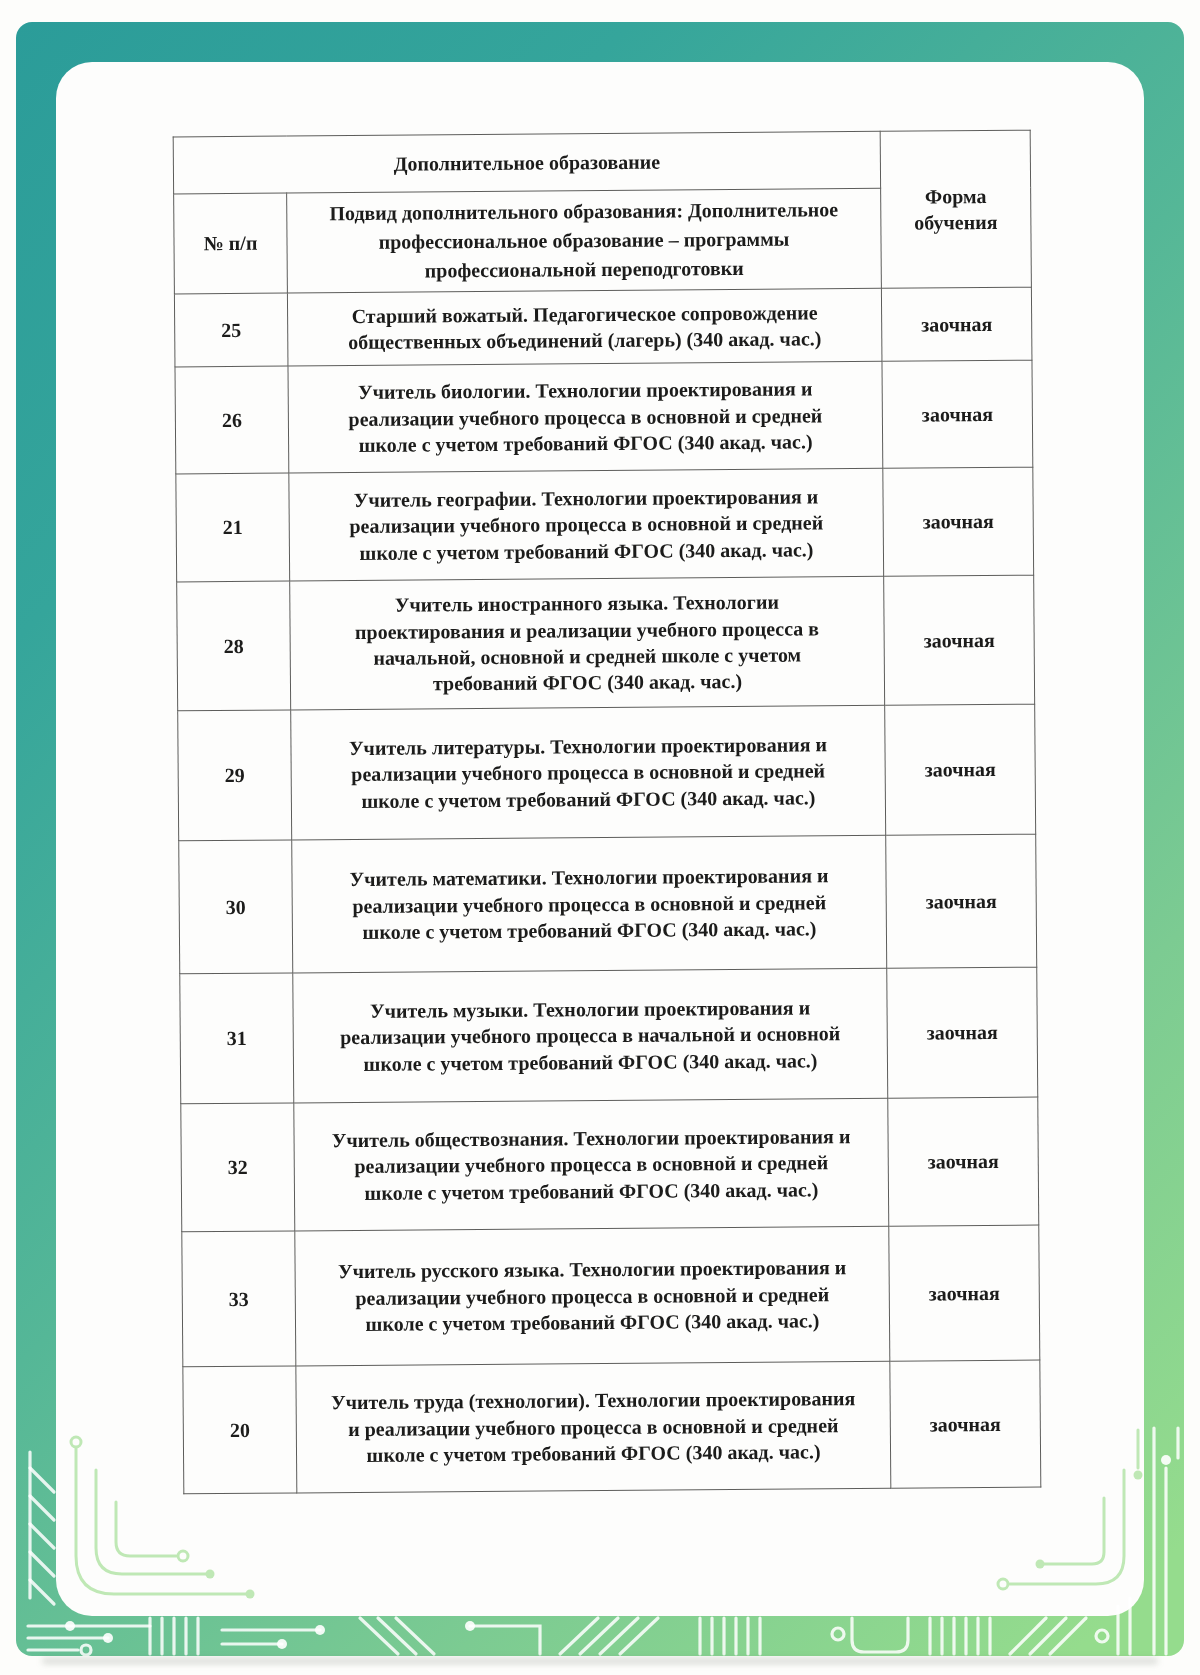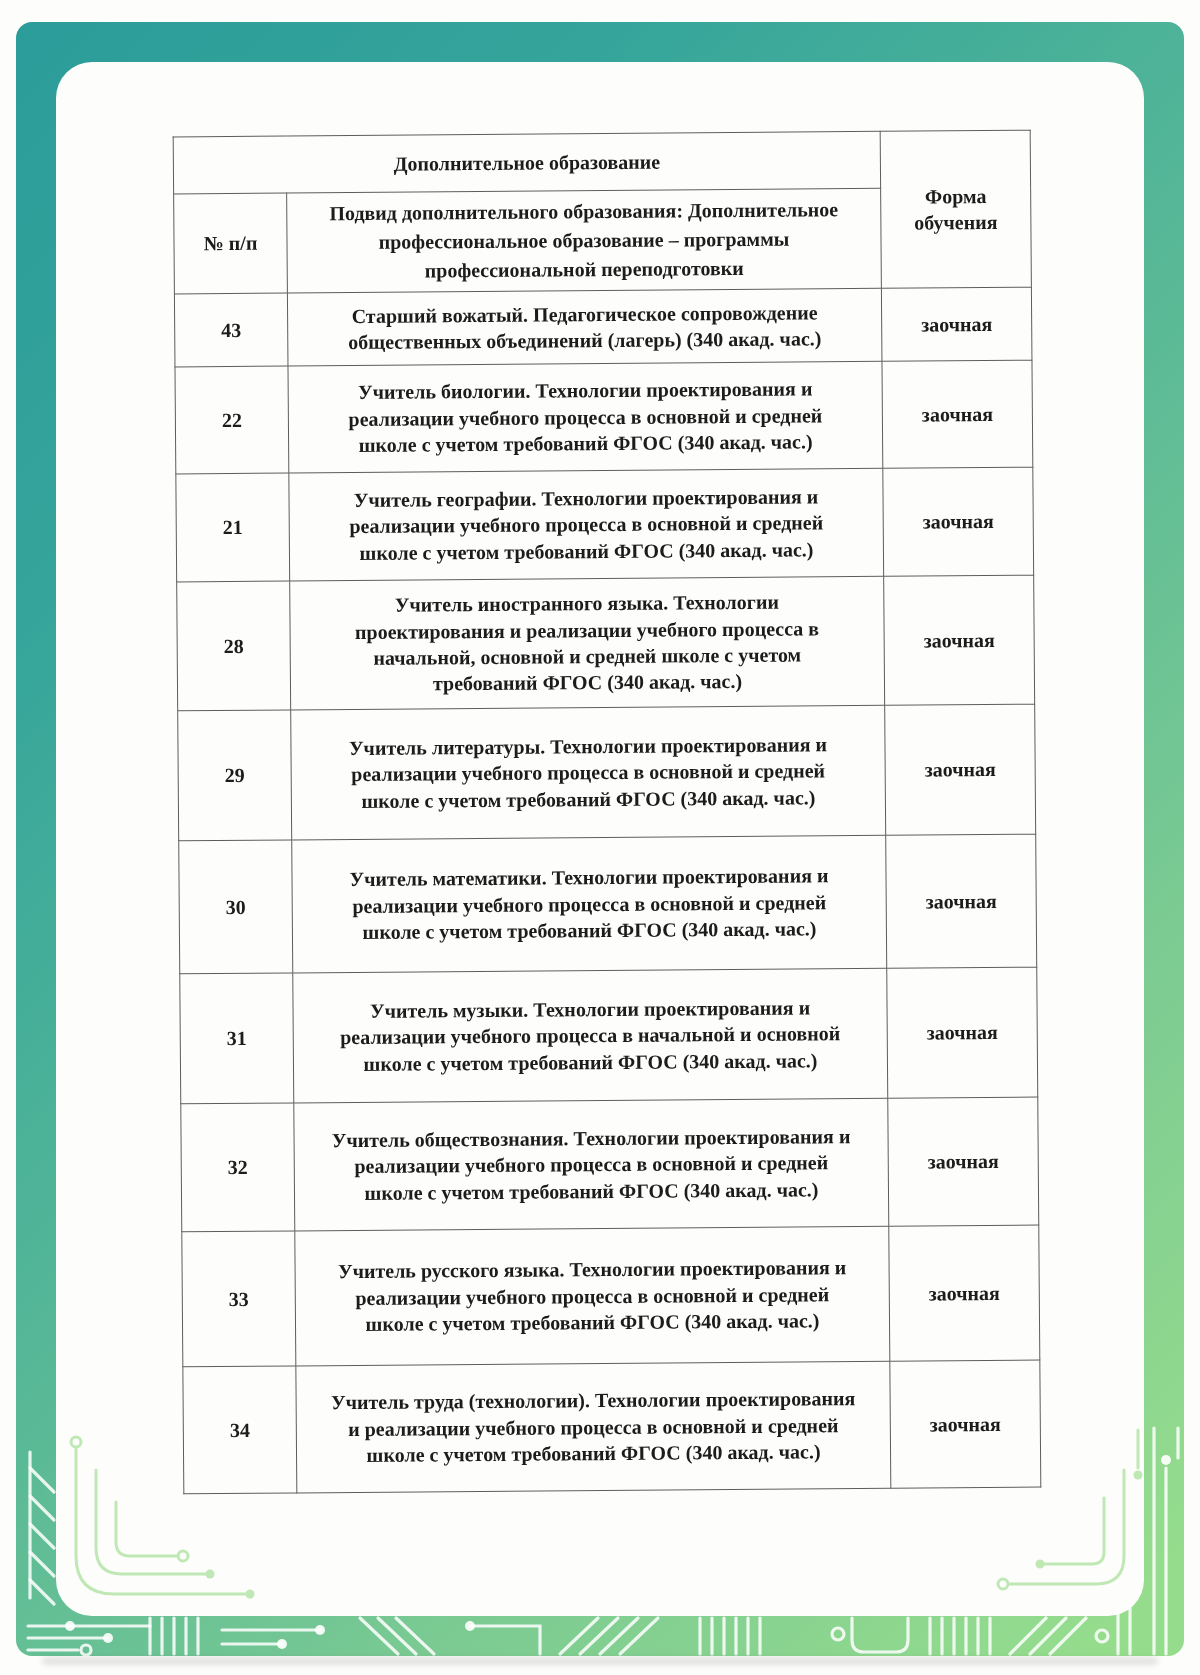--- a/index.html
+++ b/index.html
@@ -137,27 +137,27 @@
         <td colspan="2" class="group-head">Дополнительное образование</td>
         <td rowspan="2" class="form-head">Форма обучения</td>
       </tr>
       <tr style="height:100px">
         <td>№ п/п</td>
         <td><span class="head-wrap">Подвид дополнительного образования: Дополнительное профессиональное образование – программы профессиональной переподготовки</span></td>
       </tr>
     </thead>
     <tbody>
     <tr style="height: 73px;">
-      <td>43</td>
+      <td>25</td>
       <td><span class="prog-text">Старший вожатый. Педагогическое сопровождение общественных объединений (лагерь) (340 акад. час.)</span></td>
       <td>заочная</td>
     </tr>
 
     <tr style="height: 107px;">
-      <td>22</td>
+      <td>26</td>
       <td><span class="prog-text">Учитель биологии. Технологии проектирования и реализации учебного процесса в основной и средней школе с учетом требований ФГОС (340 акад. час.)</span></td>
       <td>заочная</td>
     </tr>
 
     <tr style="height: 108px;">
       <td>21</td>
       <td><span class="prog-text">Учитель географии. Технологии проектирования и реализации учебного процесса в основной и средней школе с учетом требований ФГОС (340 акад. час.)</span></td>
       <td>заочная</td>
     </tr>
 
@@ -191,21 +191,21 @@
       <td>заочная</td>
     </tr>
 
     <tr style="height: 135px;">
       <td>33</td>
       <td><span class="prog-text">Учитель русского языка. Технологии проектирования и реализации учебного процесса в основной и средней школе с учетом требований ФГОС (340 акад. час.)</span></td>
       <td>заочная</td>
     </tr>
 
     <tr style="height: 127px;">
-      <td>34</td>
+      <td>20</td>
       <td><span class="prog-text">Учитель труда (технологии). Технологии проектирования и реализации учебного процесса в основной и средней школе с учетом требований ФГОС (340 акад. час.)</span></td>
       <td>заочная</td>
     </tr>
   </tbody>
   </table>
 
   <div class="scan-shadow"></div>
 </div>
 
 </body></html>

